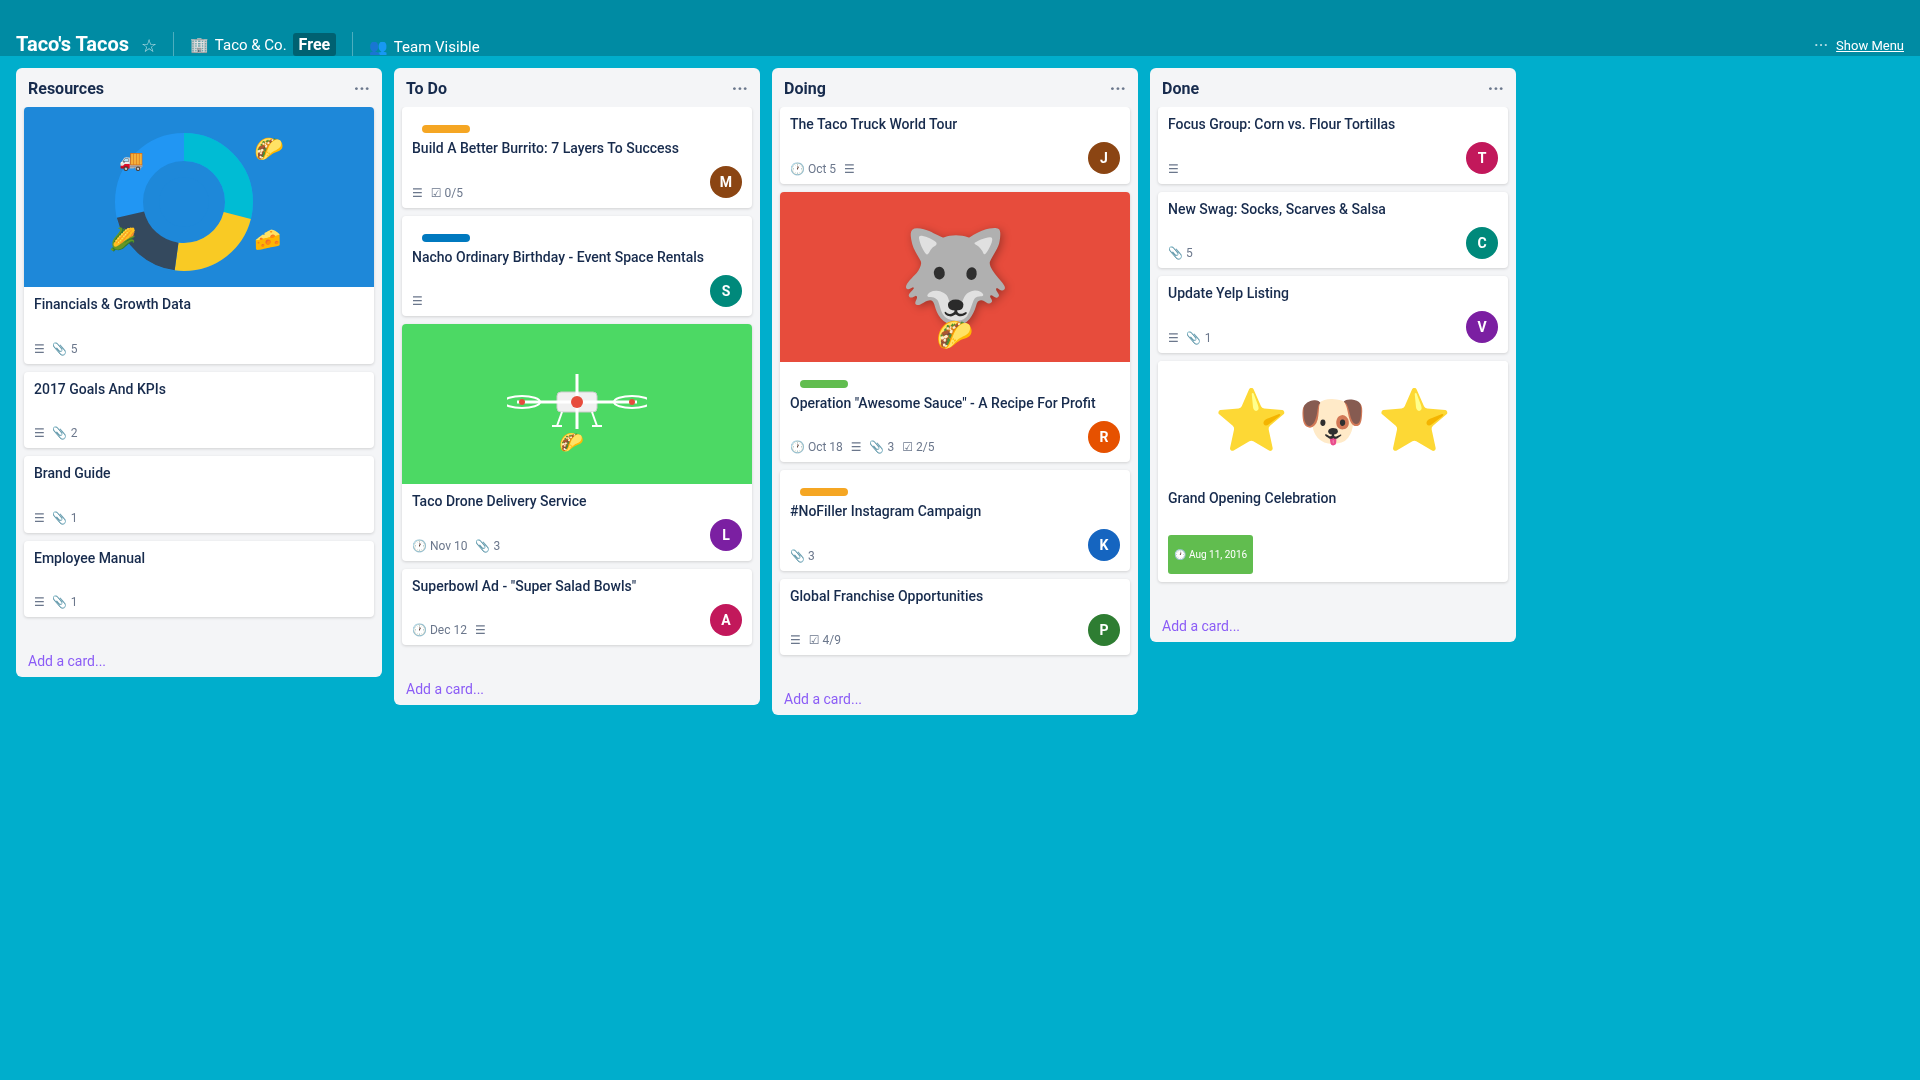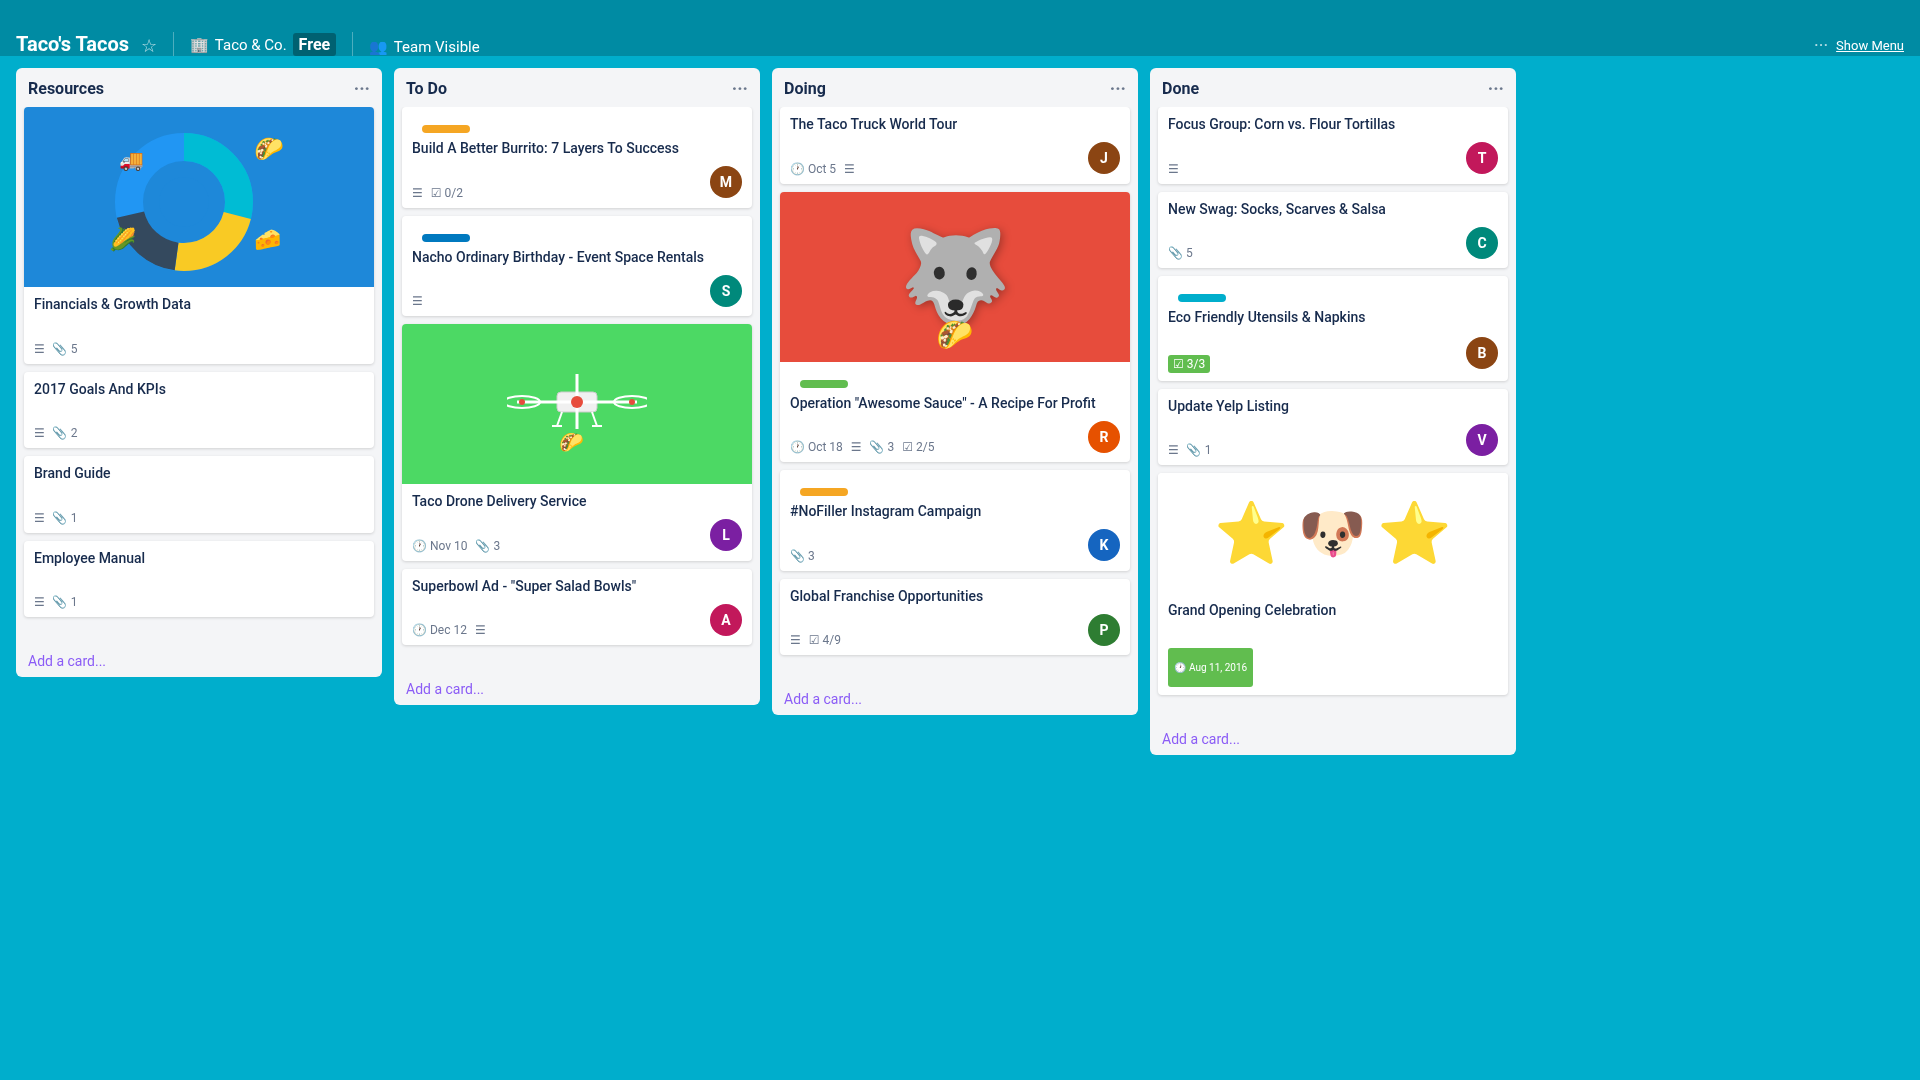--- a/index.html
+++ b/index.html
@@ -370,21 +370,21 @@
     </div>
     <div class="column-body">
 
       <div class="card">
         <div class="card-body">
           <div class="card-label-bar label-orange"></div>
           <div class="card-title">Build A Better Burrito: 7 Layers To Success</div>
           <div class="card-meta">
             <div class="card-meta-left">
               <span class="meta-item">☰</span>
-              <span class="meta-item">☑ 0/2</span>
+              <span class="meta-item">☑ 0/5</span>
             </div>
             <div class="avatar av-brown">M</div>
           </div>
         </div>
       </div>
 
       <div class="card">
         <div class="card-body">
           <div class="card-label-bar label-blue"></div>
           <div class="card-title">Nacho Ordinary Birthday - Event Space Rentals</div>
@@ -544,32 +544,20 @@
           <div class="card-title">New Swag: Socks, Scarves &amp; Salsa</div>
           <div class="card-meta">
             <div class="card-meta-left">
               <span class="meta-item">📎 5</span>
             </div>
             <div class="avatar av-teal">C</div>
           </div>
         </div>
       </div>
 
-      <div class="card">
-        <div class="card-body">
-          <div class="card-label-bar label-cyan"></div>
-          <div class="card-title">Eco Friendly Utensils &amp; Napkins</div>
-          <div class="card-meta">
-            <div class="card-meta-left">
-              <span class="meta-item green-bg">☑ 3/3</span>
-            </div>
-            <div class="avatar av-brown">B</div>
-          </div>
-        </div>
-      </div>
 
       <div class="card">
         <div class="card-body">
           <div class="card-title">Update Yelp Listing</div>
           <div class="card-meta">
             <div class="card-meta-left">
               <span class="meta-item">☰</span>
               <span class="meta-item">📎 1</span>
             </div>
             <div class="avatar av-purple">V</div>

